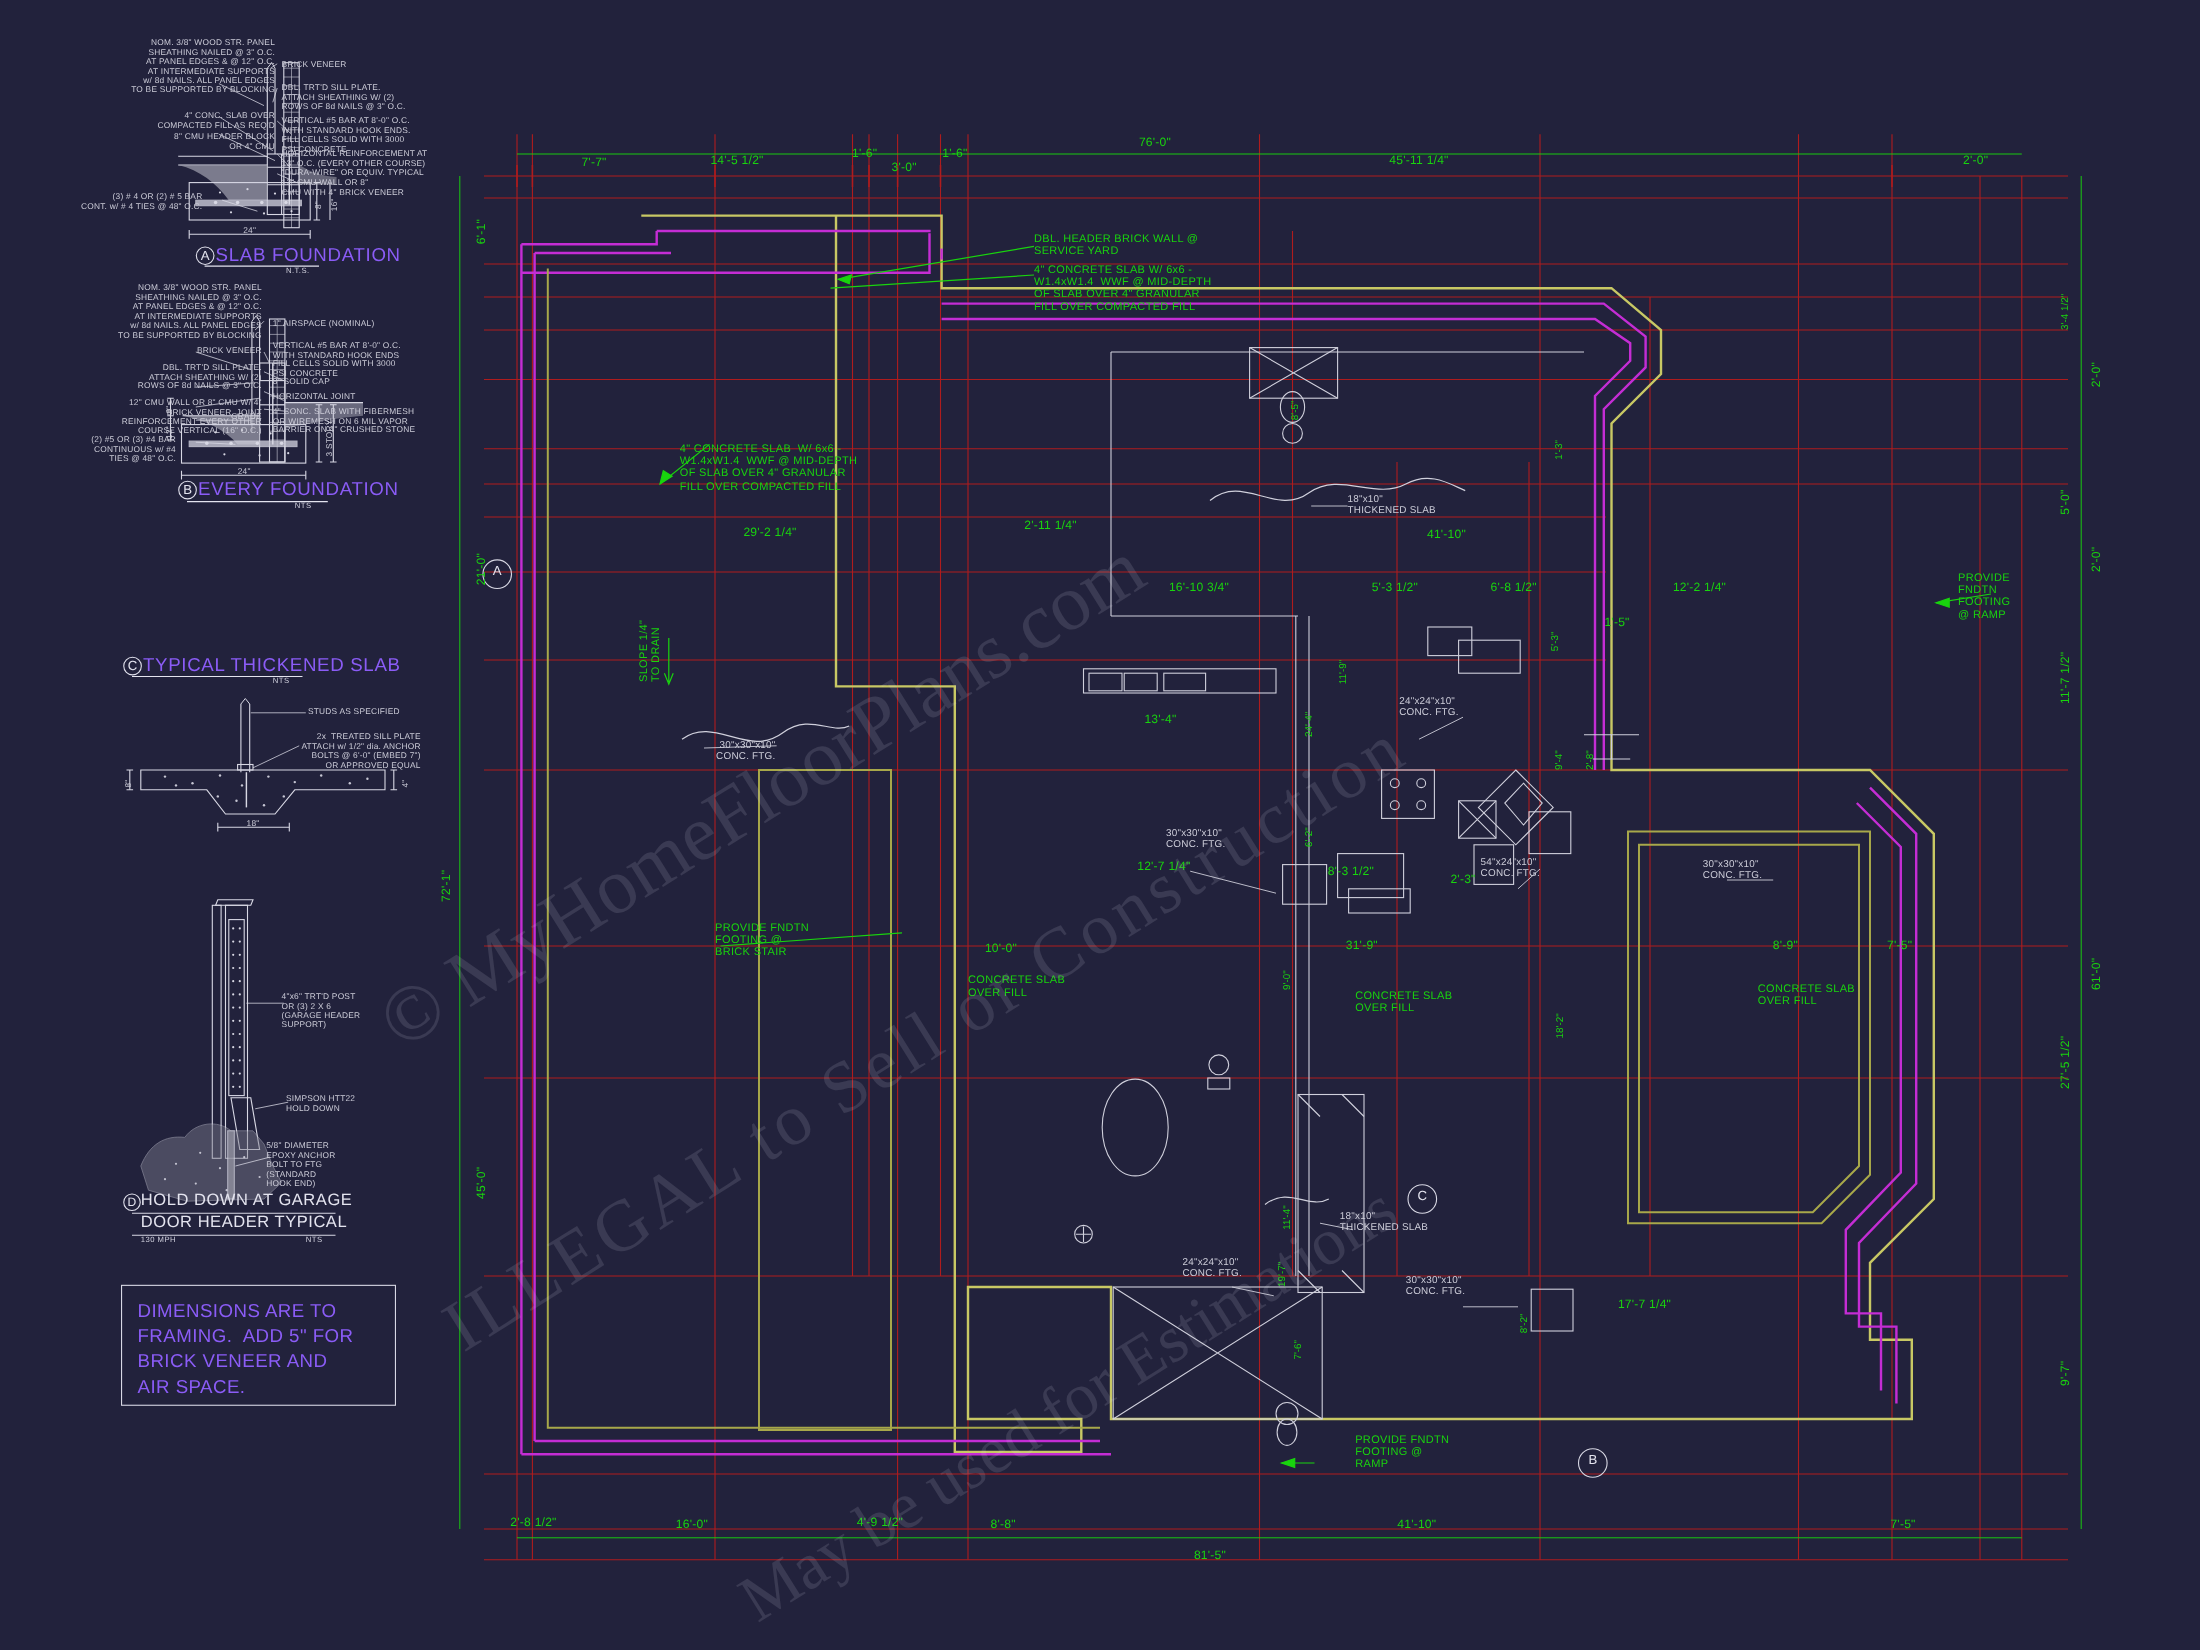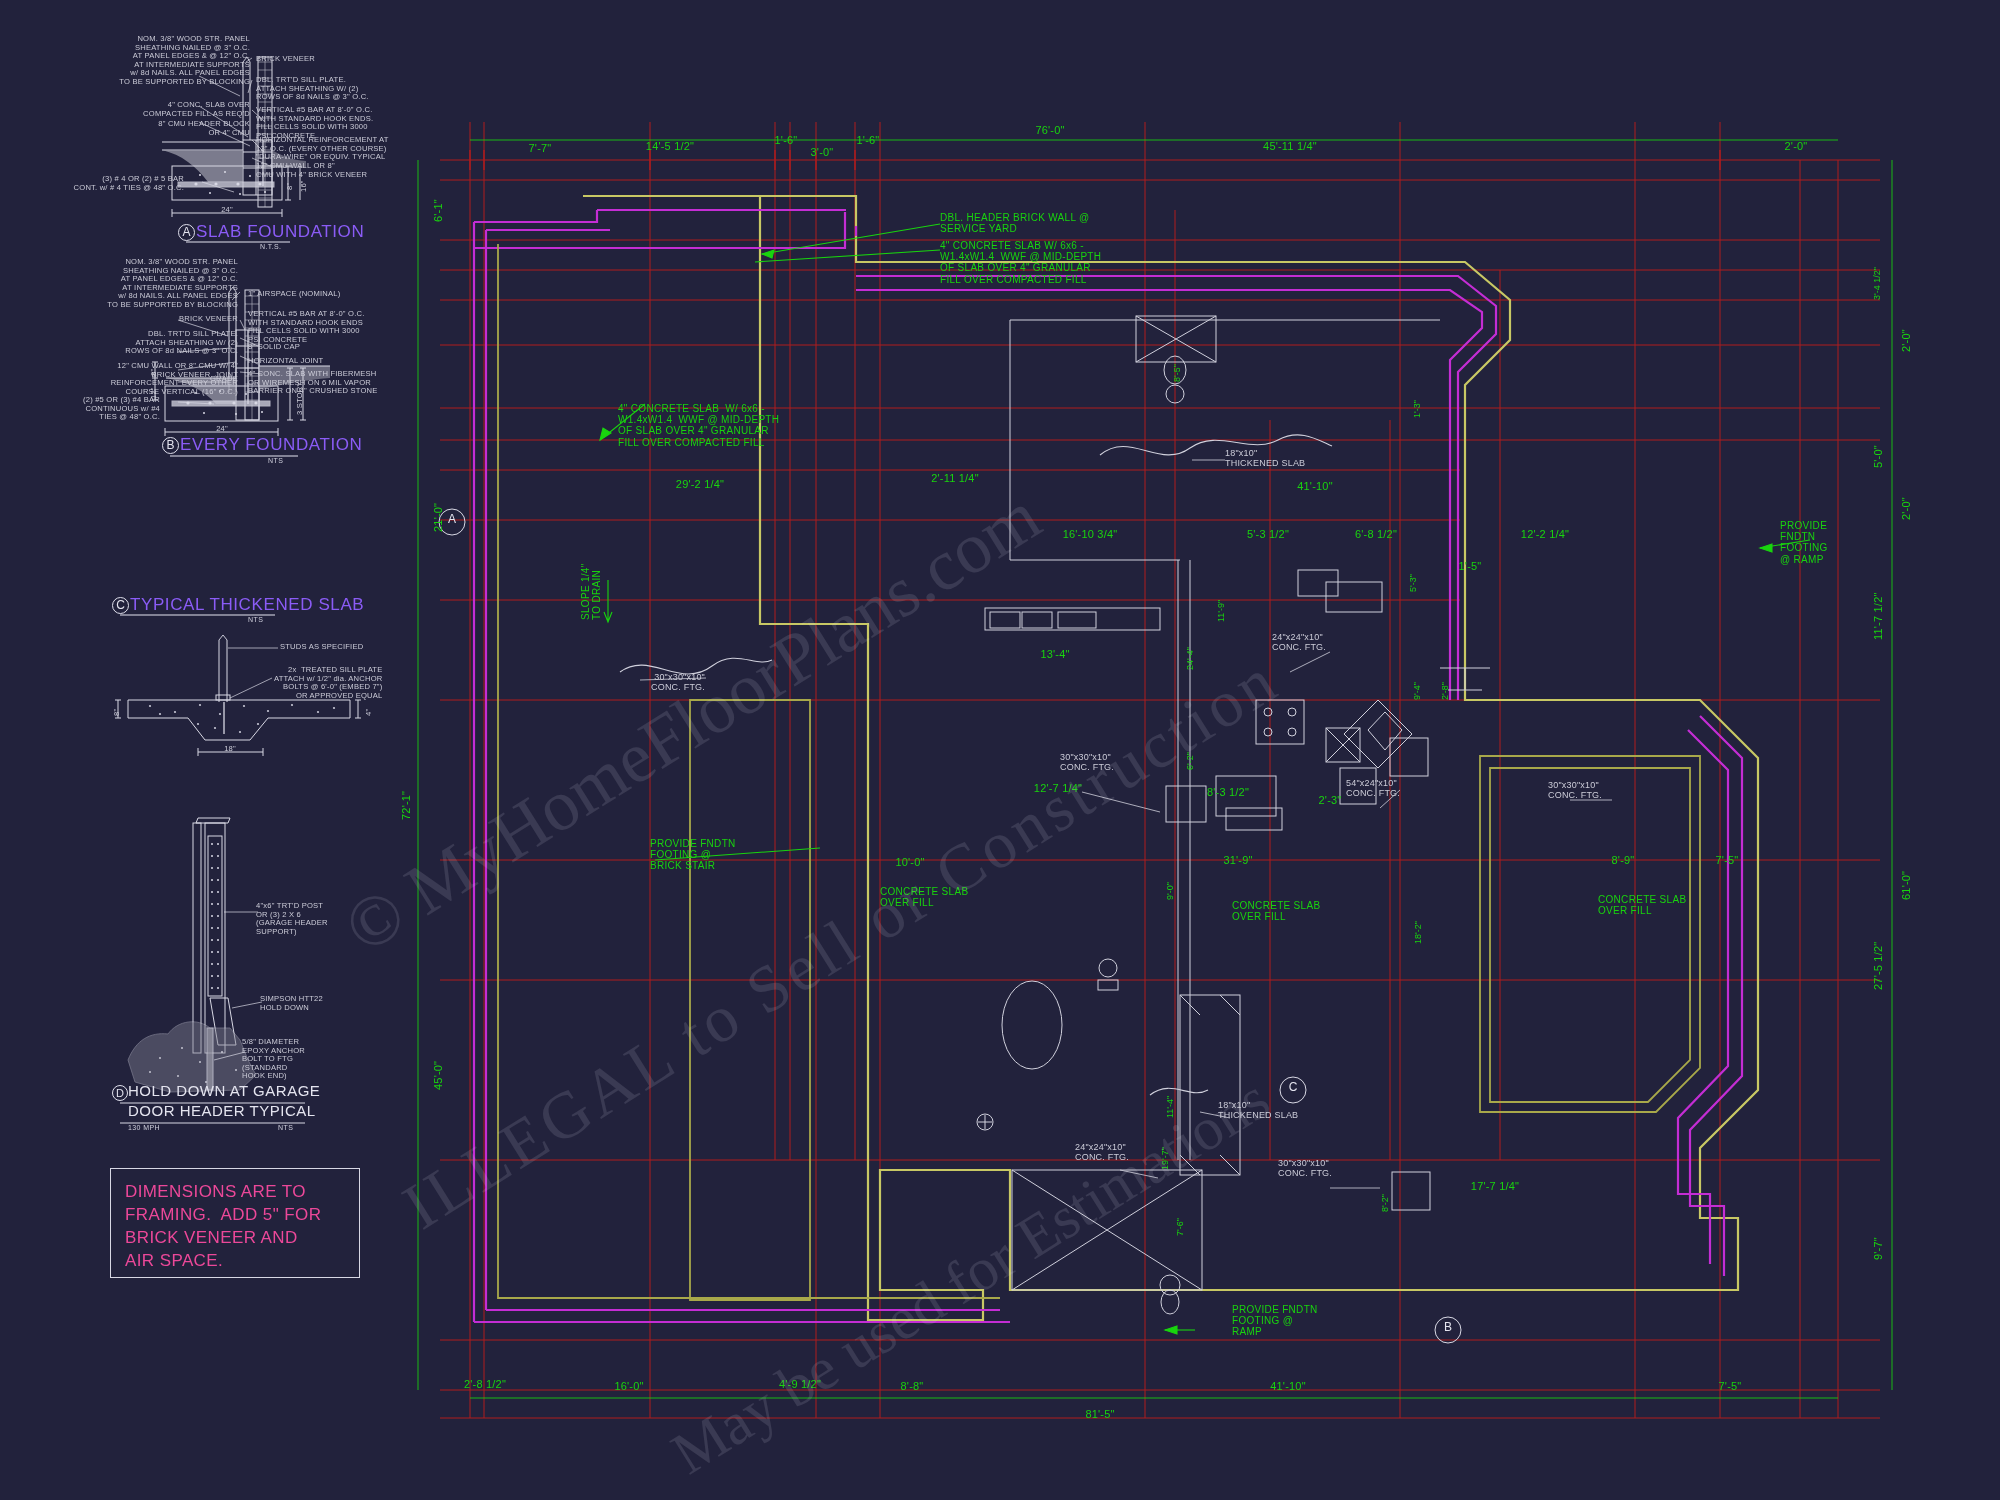--- a/index.html
+++ b/index.html
@@ -603,21 +603,21 @@
 (STANDARD
 HOOK END)</div>
 
   <div class="circ" style="left:112px; top:1085px; width:16px; height:16px; line-height:14px; font-size:11px;">D</div>
   <div class="t" style="left:128px; top:1083px; color:#e4e4ef; font-size:15px; letter-spacing:.5px;">HOLD DOWN AT GARAGE</div>
   <div class="t" style="left:128px; top:1103px; color:#e4e4ef; font-size:15px; letter-spacing:.5px;">DOOR HEADER TYPICAL</div>
   <div class="t sub-w" style="left:128px; top:1124px;">130 MPH</div>
   <div class="t sub-w" style="left:278px; top:1124px;">NTS</div>
 
   <div class="box" style="left:110px; top:1168px; width:250px; height:110px;">
-    <div class="t" style="left:14px; top:12px; color:#ec4899; font-size:17px; line-height:1.35; letter-spacing:.4px;">DIMENSIONS ARE TO
+    <div class="t" style="left:14px; top:12px; color:#8b5cf6; font-size:17px; line-height:1.35; letter-spacing:.4px;">DIMENSIONS ARE TO
 FRAMING.  ADD 5" FOR
 BRICK VENEER AND
 AIR SPACE.</div>
   </div>
 
   <div class="t dim-g tc" style="left:990px; top:124px; width:120px;">76'-0"</div>
 
   <div class="t dim-g tc" style="left:480px; top:142px; width:120px;">7'-7"</div>
   <div class="t dim-g tc" style="left:610px; top:140px; width:120px;">14'-5 1/2"</div>
   <div class="t dim-g tc" style="left:748px; top:134px; width:76px;">1'-6"</div>

